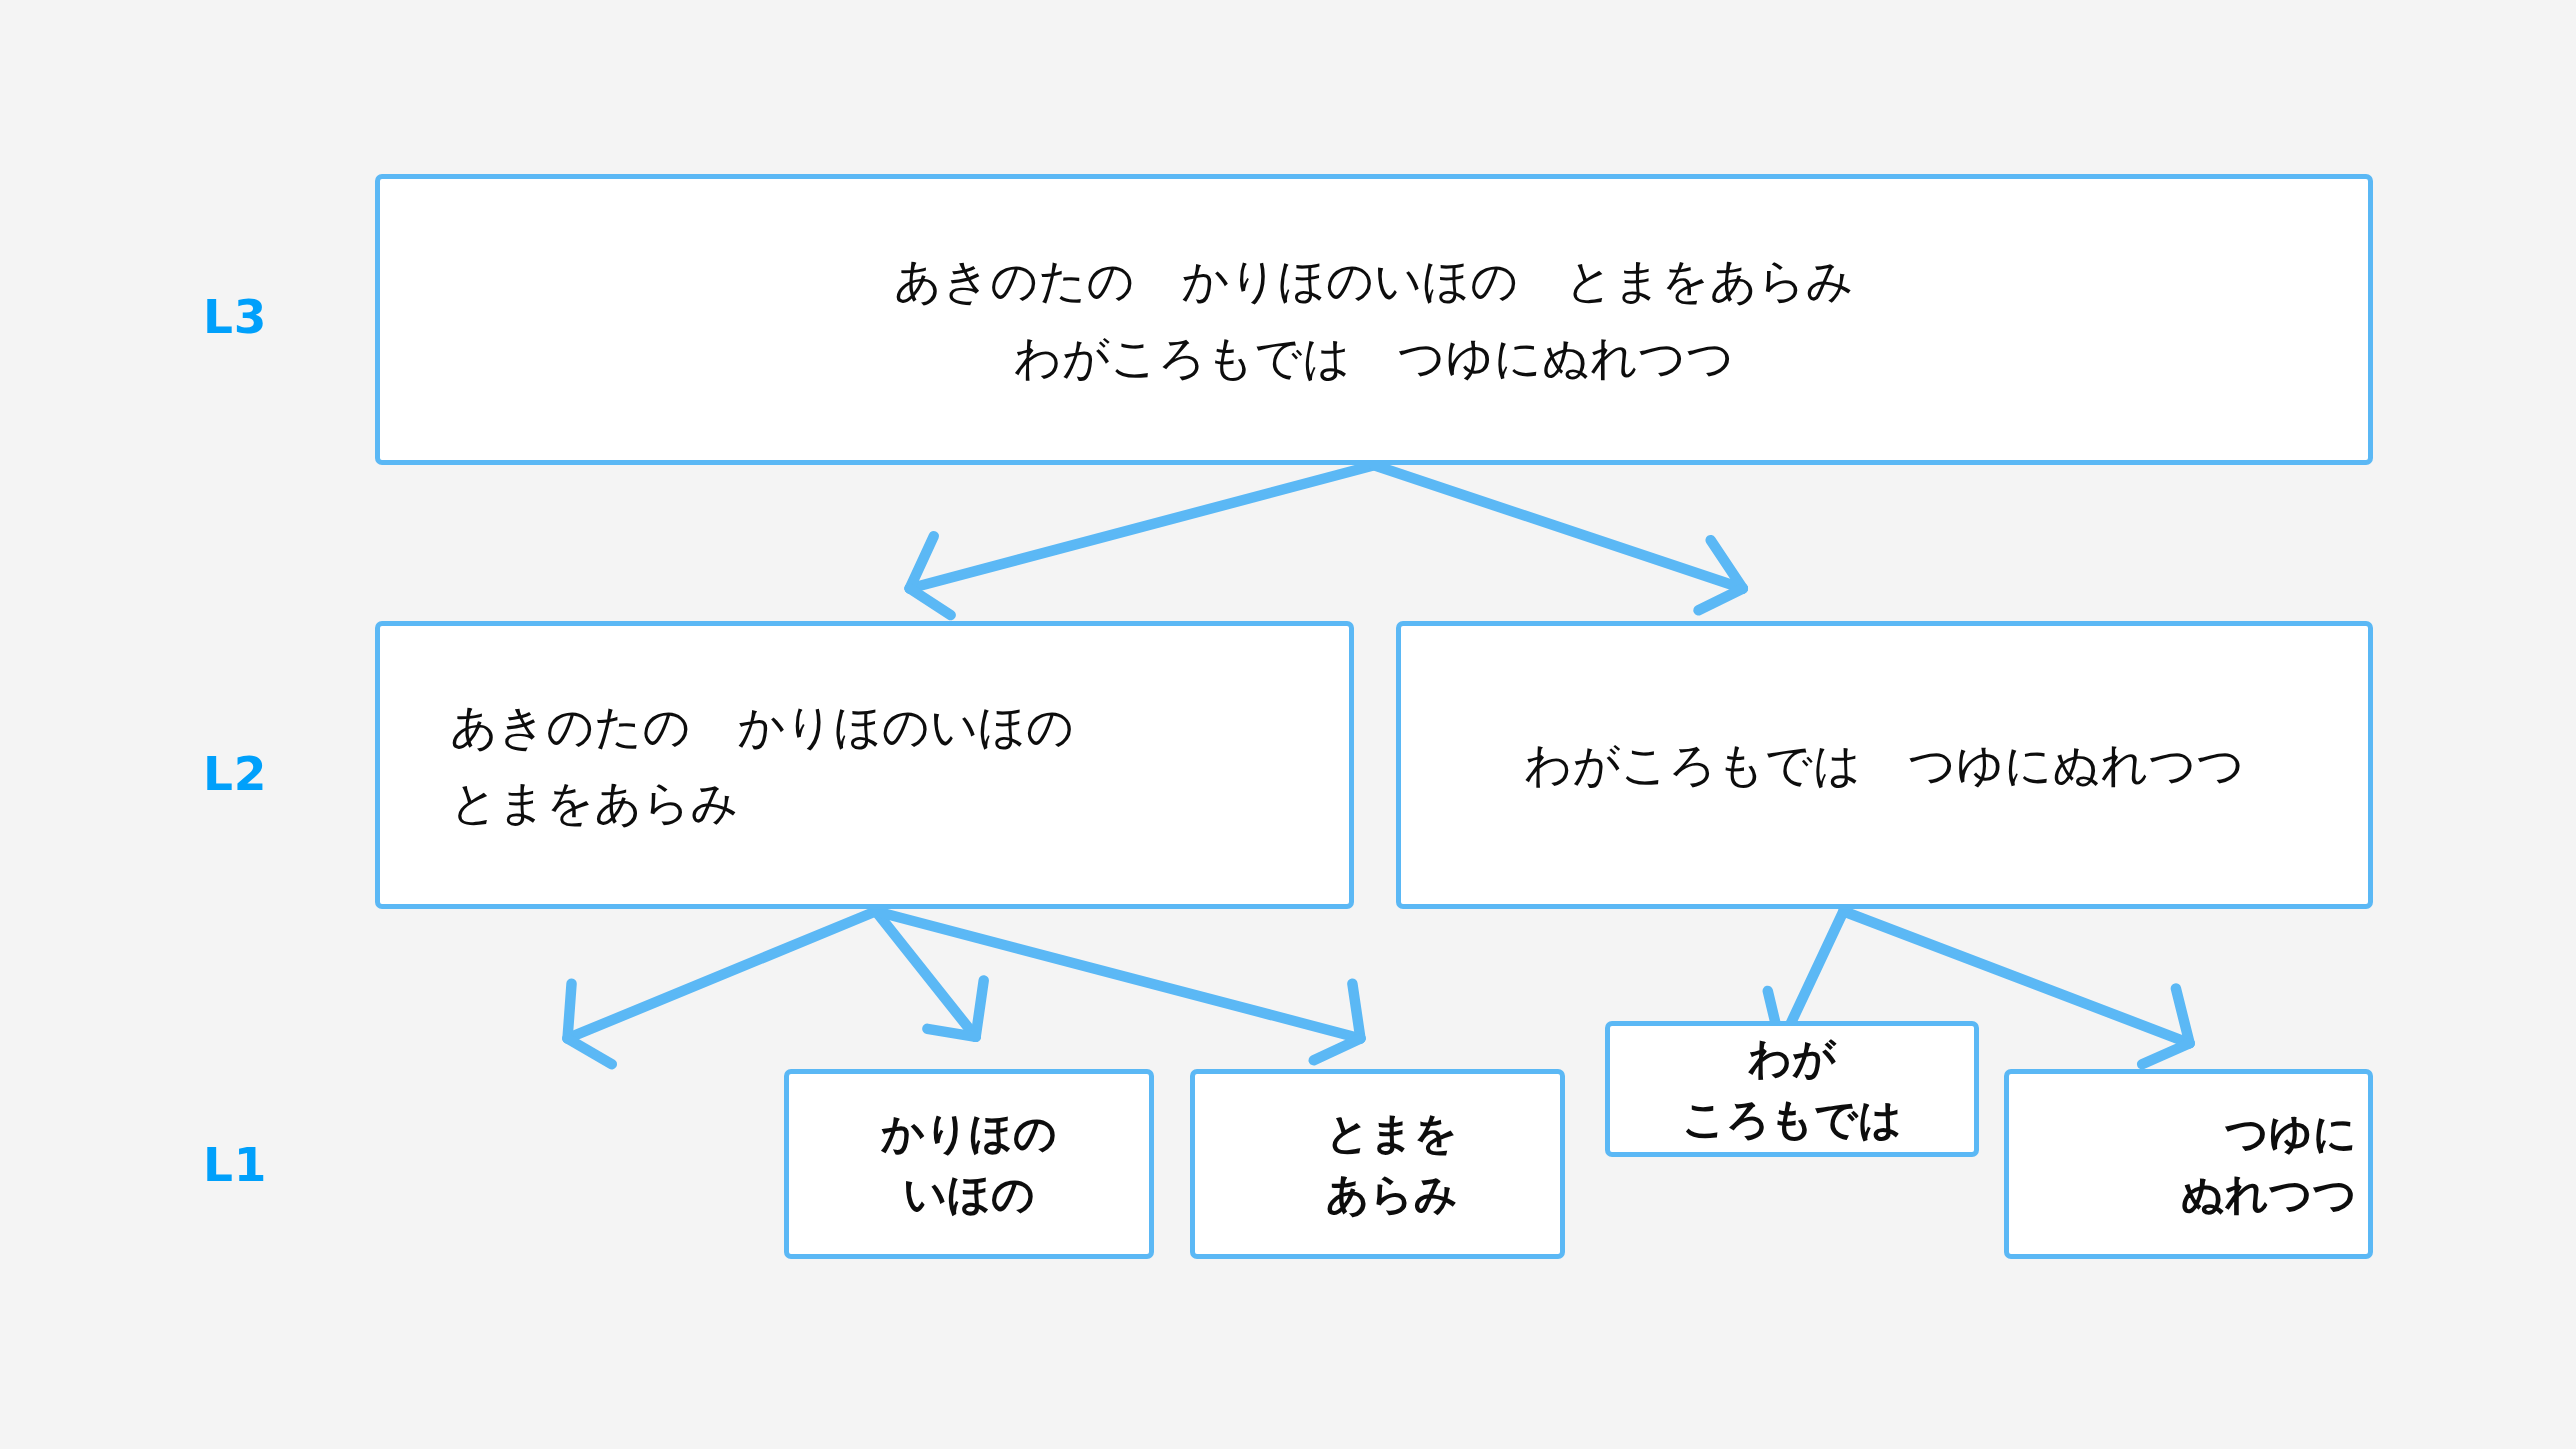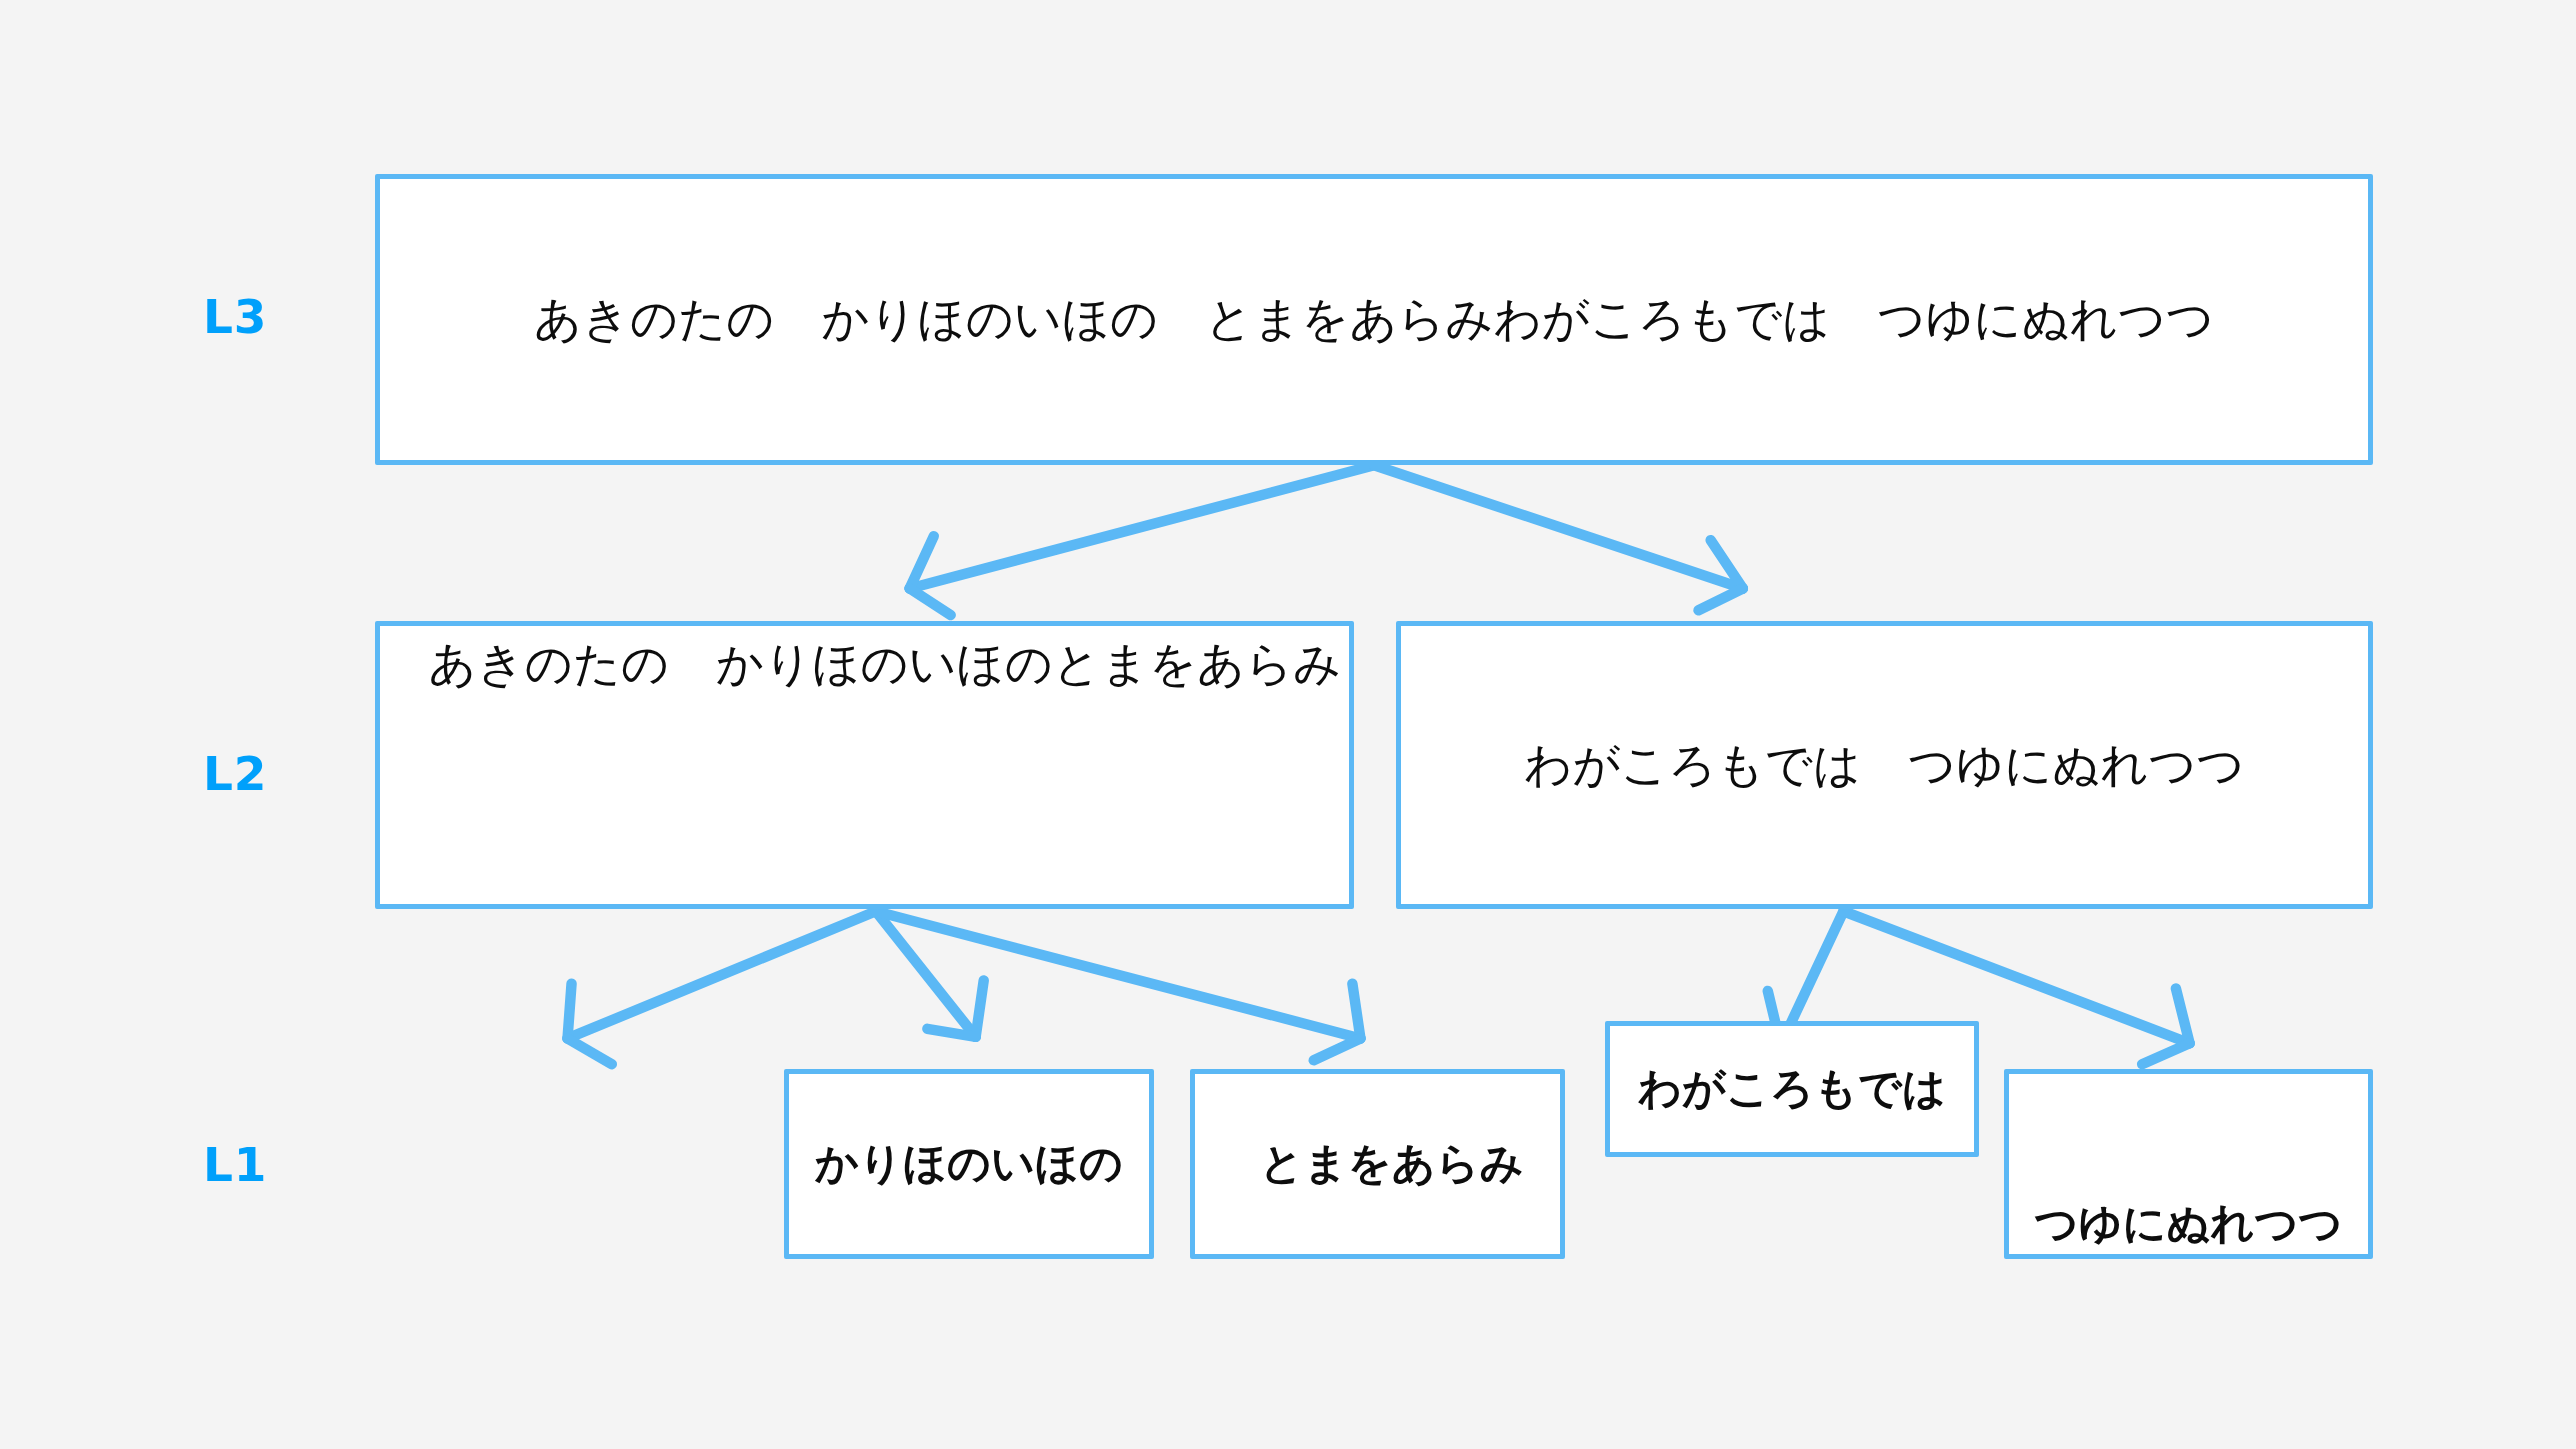--- a/index.html
+++ b/index.html
@@ -35,23 +35,23 @@
     letter-spacing: 0.8px;
     line-height: 1;
     text-align: left;
     white-space: nowrap;
   }
   .node-box {
     position: absolute;
     box-sizing: border-box;
     background: #ffffff;
     border: 5.6px solid #5bb8f5;
-    border-radius: 2px;
+    border-radius: 7px;
     display: flex;
-    flex-direction: row;
+    flex-direction: column;
     justify-content: center;
     color: #0d0d0d;
     font-family: "DejaVu Sans", "Liberation Sans", sans-serif;
   }
   .node-box .line {
     white-space: pre;
     line-height: 1.62;
   }
   
   .box-l3 {

